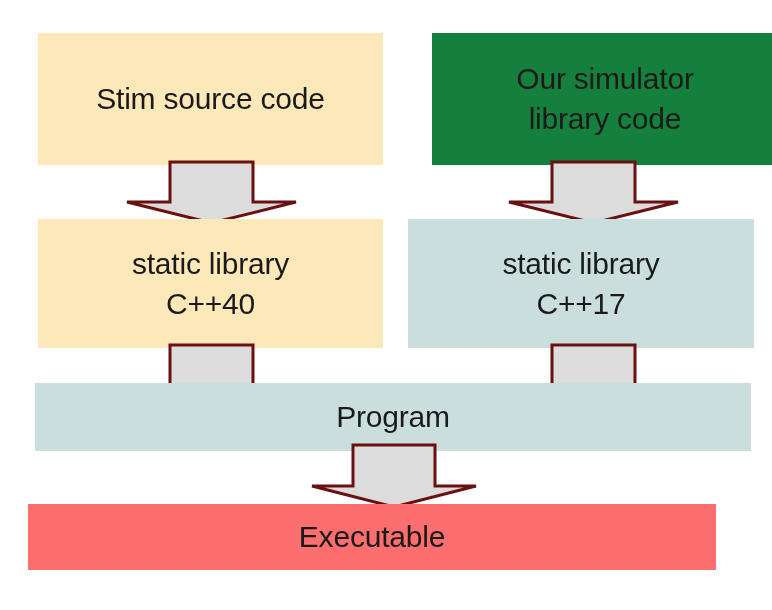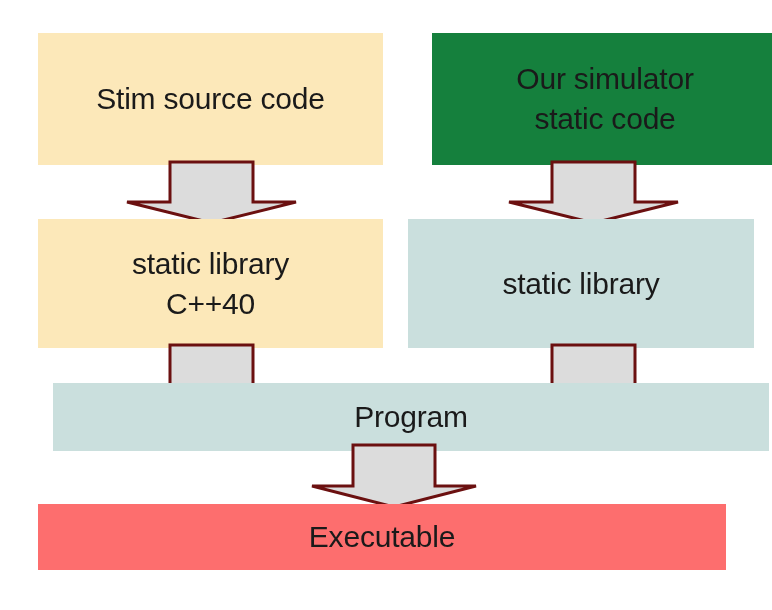--- a/index.html
+++ b/index.html
@@ -35,22 +35,22 @@
   }
   .box .line { display: block; }
 
   
   #box-stim-source      { left: 29px;  top: 33px;  width: 345px; height: 132px; background: #fce8b9; }
   #box-stim-lib         { left: 29px;  top: 219px; width: 345px; height: 129px; background: #fce8b9; }
   
   #box-sim-source       { left: 423px; top: 33px;  width: 346px; height: 132px; background: #15803d; }
   #box-sim-lib          { left: 399px; top: 219px; width: 346px; height: 129px; background: #cadfdd; }
   
-  #box-program          { left: 44px;  top: 383px; width: 716px; height: 68px;  background: #cadfdd; }
-  #box-executable       { left: 29px;  top: 504px; width: 688px; height: 66px;  background: #fd6e6e; }
+  #box-program          { left: 26px;  top: 383px; width: 716px; height: 68px;  background: #cadfdd; }
+  #box-executable       { left: 19px;  top: 504px; width: 688px; height: 66px;  background: #fd6e6e; }
 
   .arrow {
     position: absolute;
     overflow: visible;
   }
   #arrow-stim-1   { left: 117px; top: 161px; width: 171px; height: 63px; }
   #arrow-stim-2   { left: 117px; top: 344px; width: 171px; height: 63px; }
   #arrow-sim-1    { left: 499px; top: 161px; width: 171px; height: 63px; }
   #arrow-sim-2    { left: 499px; top: 344px; width: 171px; height: 63px; }
   #arrow-program  { left: 302px; top: 444px; width: 166px; height: 64px; }
@@ -59,38 +59,39 @@
 <body>
 
 <div id="canvas">
 
   <div class="box" id="box-stim-source">
     <span class="line">Stim source code</span>
   </div>
 
   <div class="box" id="box-sim-source">
     <span class="line">Our simulator</span>
-    <span class="line">static code</span>
+    <span class="line">library code</span>
   </div>
 
   <svg class="arrow" id="arrow-stim-1" viewBox="0 0 171 63">
     <polygon points="44,1 127,1 127,41 170,41 85.5,62 1,41 44,41" fill="#dcdcdc" stroke="#6b1010" stroke-width="3" stroke-linejoin="miter"></polygon>
   </svg>
 
   <svg class="arrow" id="arrow-sim-1" viewBox="0 0 171 63">
     <polygon points="44,1 127,1 127,41 170,41 85.5,62 1,41 44,41" fill="#dcdcdc" stroke="#6b1010" stroke-width="3" stroke-linejoin="miter"></polygon>
   </svg>
 
   <div class="box" id="box-stim-lib">
     <span class="line">static library</span>
     <span class="line">C++40</span>
   </div>
 
   <div class="box" id="box-sim-lib">
     <span class="line">static library</span>
+    <span class="line">C++17</span>
   </div>
 
   <svg class="arrow" id="arrow-stim-2" viewBox="0 0 171 63">
     <polygon points="44,1 127,1 127,41 170,41 85.5,62 1,41 44,41" fill="#dcdcdc" stroke="#6b1010" stroke-width="3" stroke-linejoin="miter"></polygon>
   </svg>
 
   <svg class="arrow" id="arrow-sim-2" viewBox="0 0 171 63">
     <polygon points="44,1 127,1 127,41 170,41 85.5,62 1,41 44,41" fill="#dcdcdc" stroke="#6b1010" stroke-width="3" stroke-linejoin="miter"></polygon>
   </svg>
 

